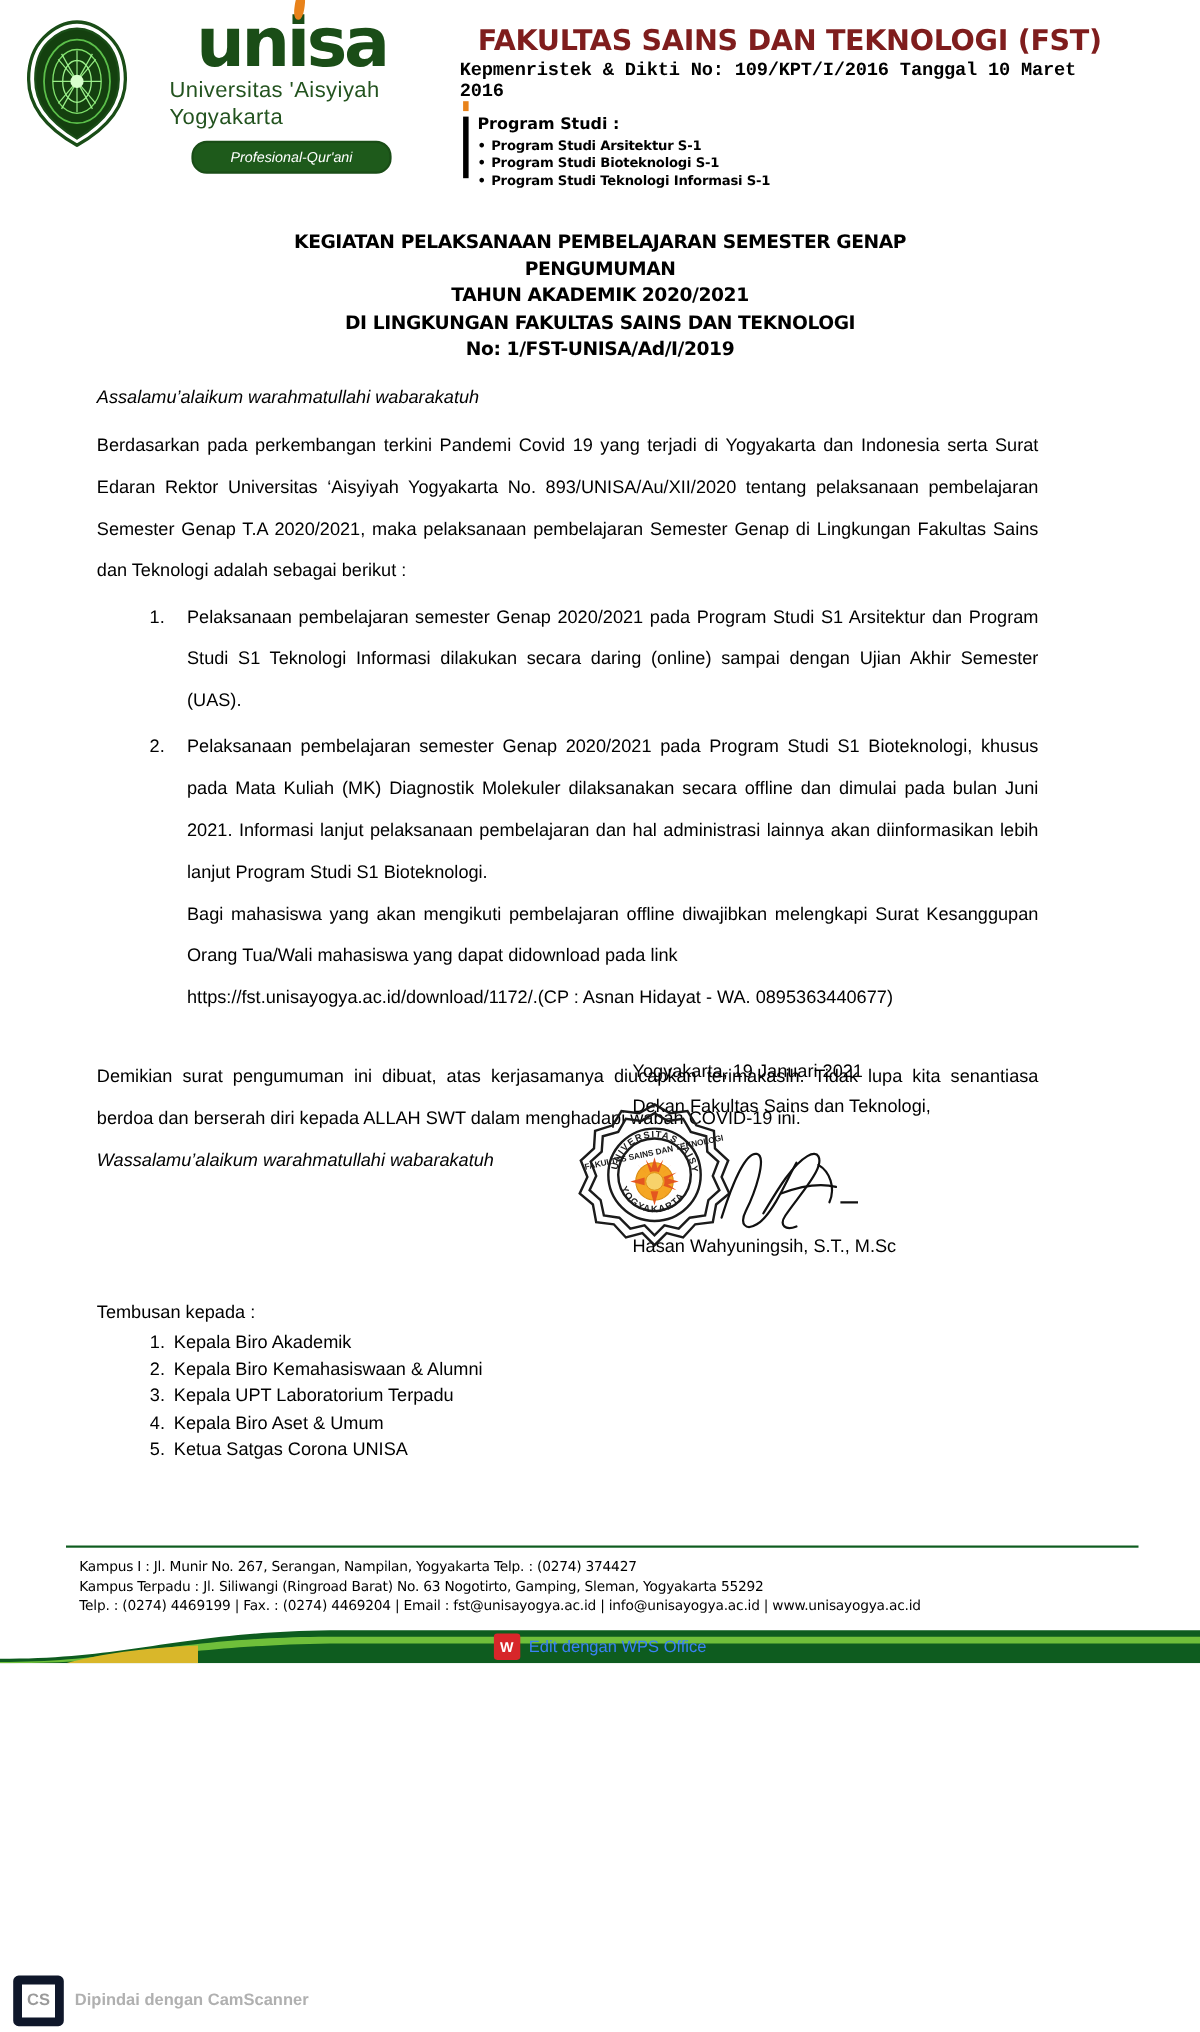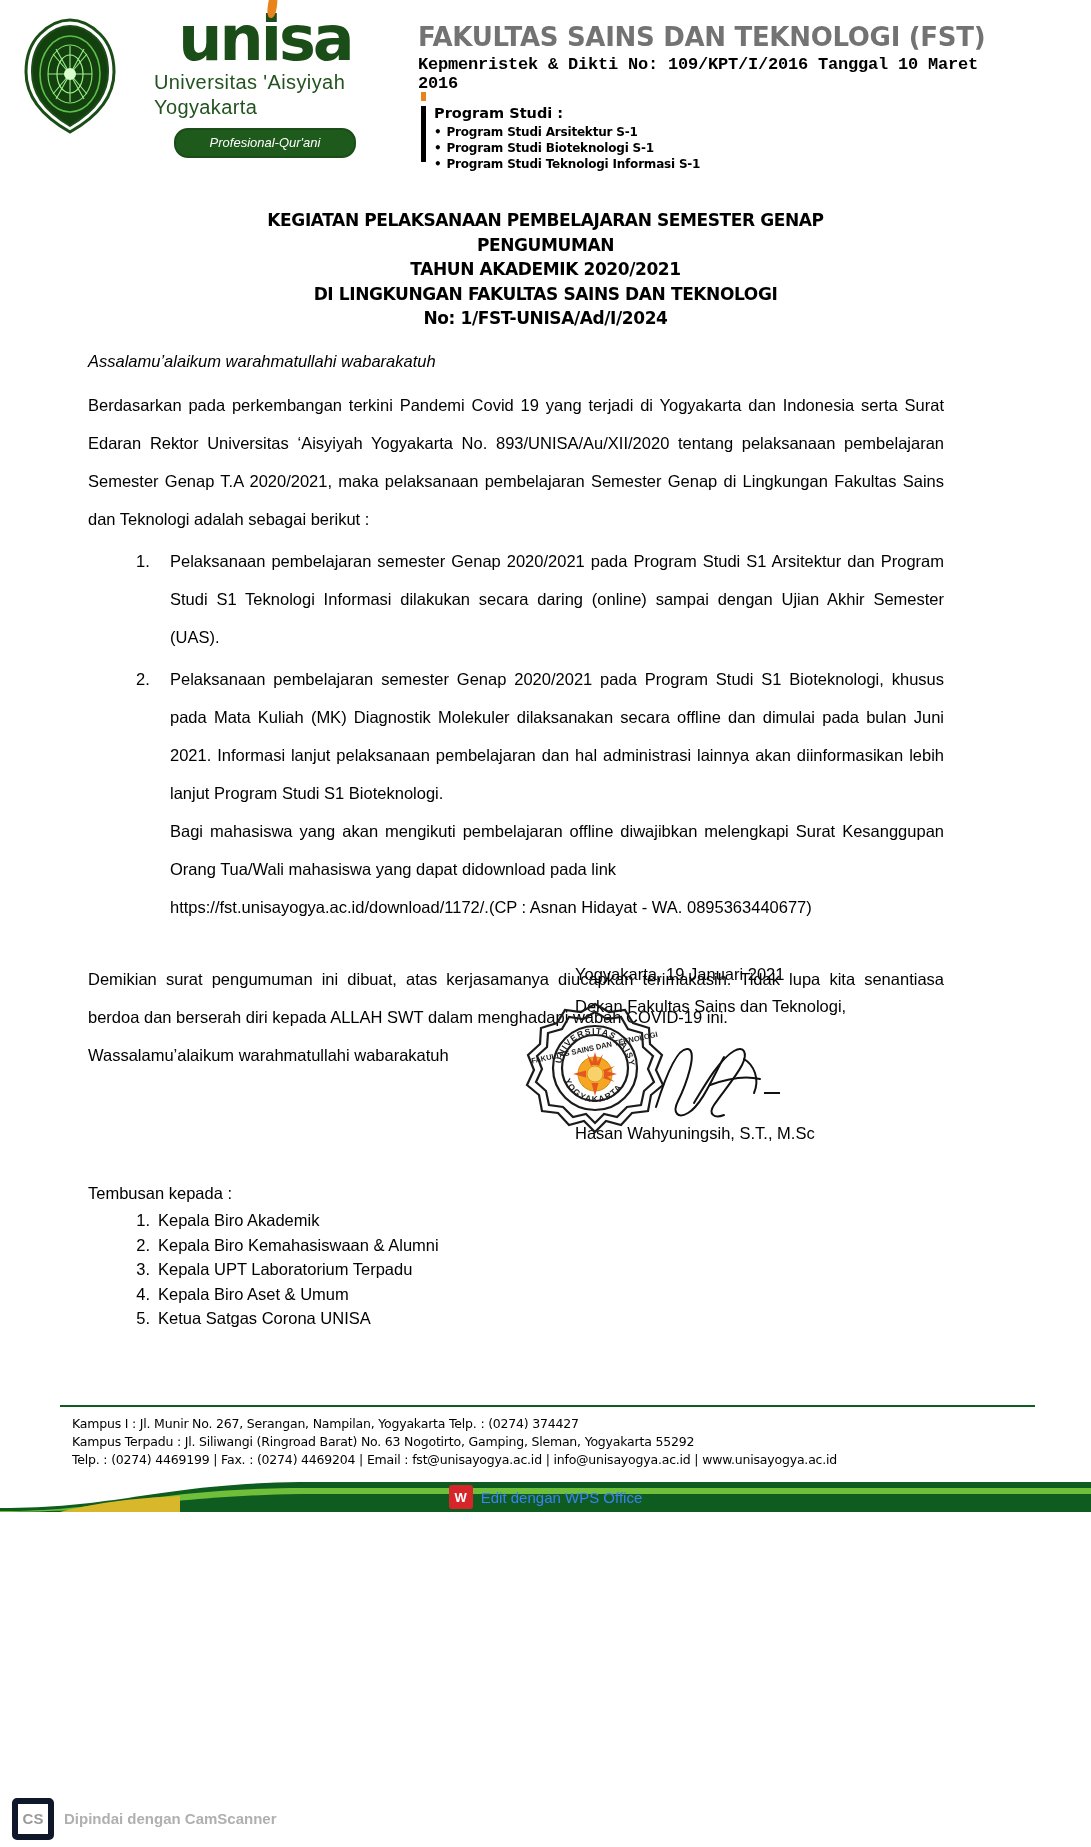--- a/index.html
+++ b/index.html
@@ -84,21 +84,22 @@
     position: absolute;
     left: 418px; top: 22px;
     width: 600px;
   }
   .fst-title {
     font-family: "DejaVu Sans", sans-serif;
     font-size: 26px;
     font-weight: bold;
     letter-spacing: -0.3px;
     line-height: 30px;
-    color: #737373;
+    color: #7f1d1d;
+    text-align: center;
   }
   .fst-sk {
     font-family: Liberation Mono, monospace;
     font-size: 17px;
     font-weight: bold;
     margin-top: 3px;
     letter-spacing: -0.2px;
   }
   .prodi-wrap {
     margin-top: 11px;
@@ -190,20 +191,21 @@
     line-height: 38px;
     text-align: justify;
   }
   .olist > li p.nojust { text-align: left; }
 
   .closing {
     margin-top: 34px;
   }
   .wassalam {
     font-size: 16.5px;
+    font-style: italic;
     line-height: 38px;
   }
 
   
   .sig-block {
     position: absolute;
     left: 575px; top: 958px;
     width: 470px;
     text-align: left;
   }
@@ -317,21 +319,21 @@
     left: 0; top: 1790px;
     width: 1091px;
     height: 57px;
     display: flex;
     align-items: center;
     padding-left: 12px;
     gap: 10px;
   }
   .cs-logo {
     width: 30px; height: 30px;
-    border: 6px solid #0f172a;
+    border: 8px solid #0f172a;
     border-radius: 5px;
     color: #9a9a9a;
     font-size: 15px;
     font-weight: bold;
     display: flex;
     align-items: center;
     justify-content: center;
     font-family: "Liberation Sans", sans-serif;
   }
   .cs-text {
@@ -395,21 +397,21 @@
         </div>
       </div>
     </div>
   </div>
 
   <div class="doc-title">
     <div>KEGIATAN PELAKSANAAN PEMBELAJARAN SEMESTER GENAP</div>
     <div>PENGUMUMAN</div>
     <div>TAHUN AKADEMIK 2020/2021</div>
     <div>DI LINGKUNGAN FAKULTAS SAINS DAN TEKNOLOGI</div>
-    <div>No: 1/FST-UNISA/Ad/I/2024</div>
+    <div>No: 1/FST-UNISA/Ad/I/2019</div>
   </div>
 
   <div class="body-area">
     <div class="salam">Assalamu’alaikum warahmatullahi wabarakatuh</div>
     <p class="para">Berdasarkan pada perkembangan terkini Pandemi Covid 19 yang terjadi di Yogyakarta dan Indonesia serta Surat Edaran Rektor Universitas ‘Aisyiyah Yogyakarta No. 893/UNISA/Au/XII/2020 tentang pelaksanaan pembelajaran Semester Genap T.A 2020/2021, maka pelaksanaan pembelajaran Semester Genap di Lingkungan Fakultas Sains dan Teknologi adalah sebagai berikut :</p>
 
     <ol class="olist">
       <li>
         <span class="num">1.</span>
         <p>Pelaksanaan pembelajaran semester Genap 2020/2021 pada Program Studi S1 Arsitektur dan Program Studi S1 Teknologi Informasi dilakukan secara daring (online) sampai dengan Ujian Akhir Semester (UAS).</p>

